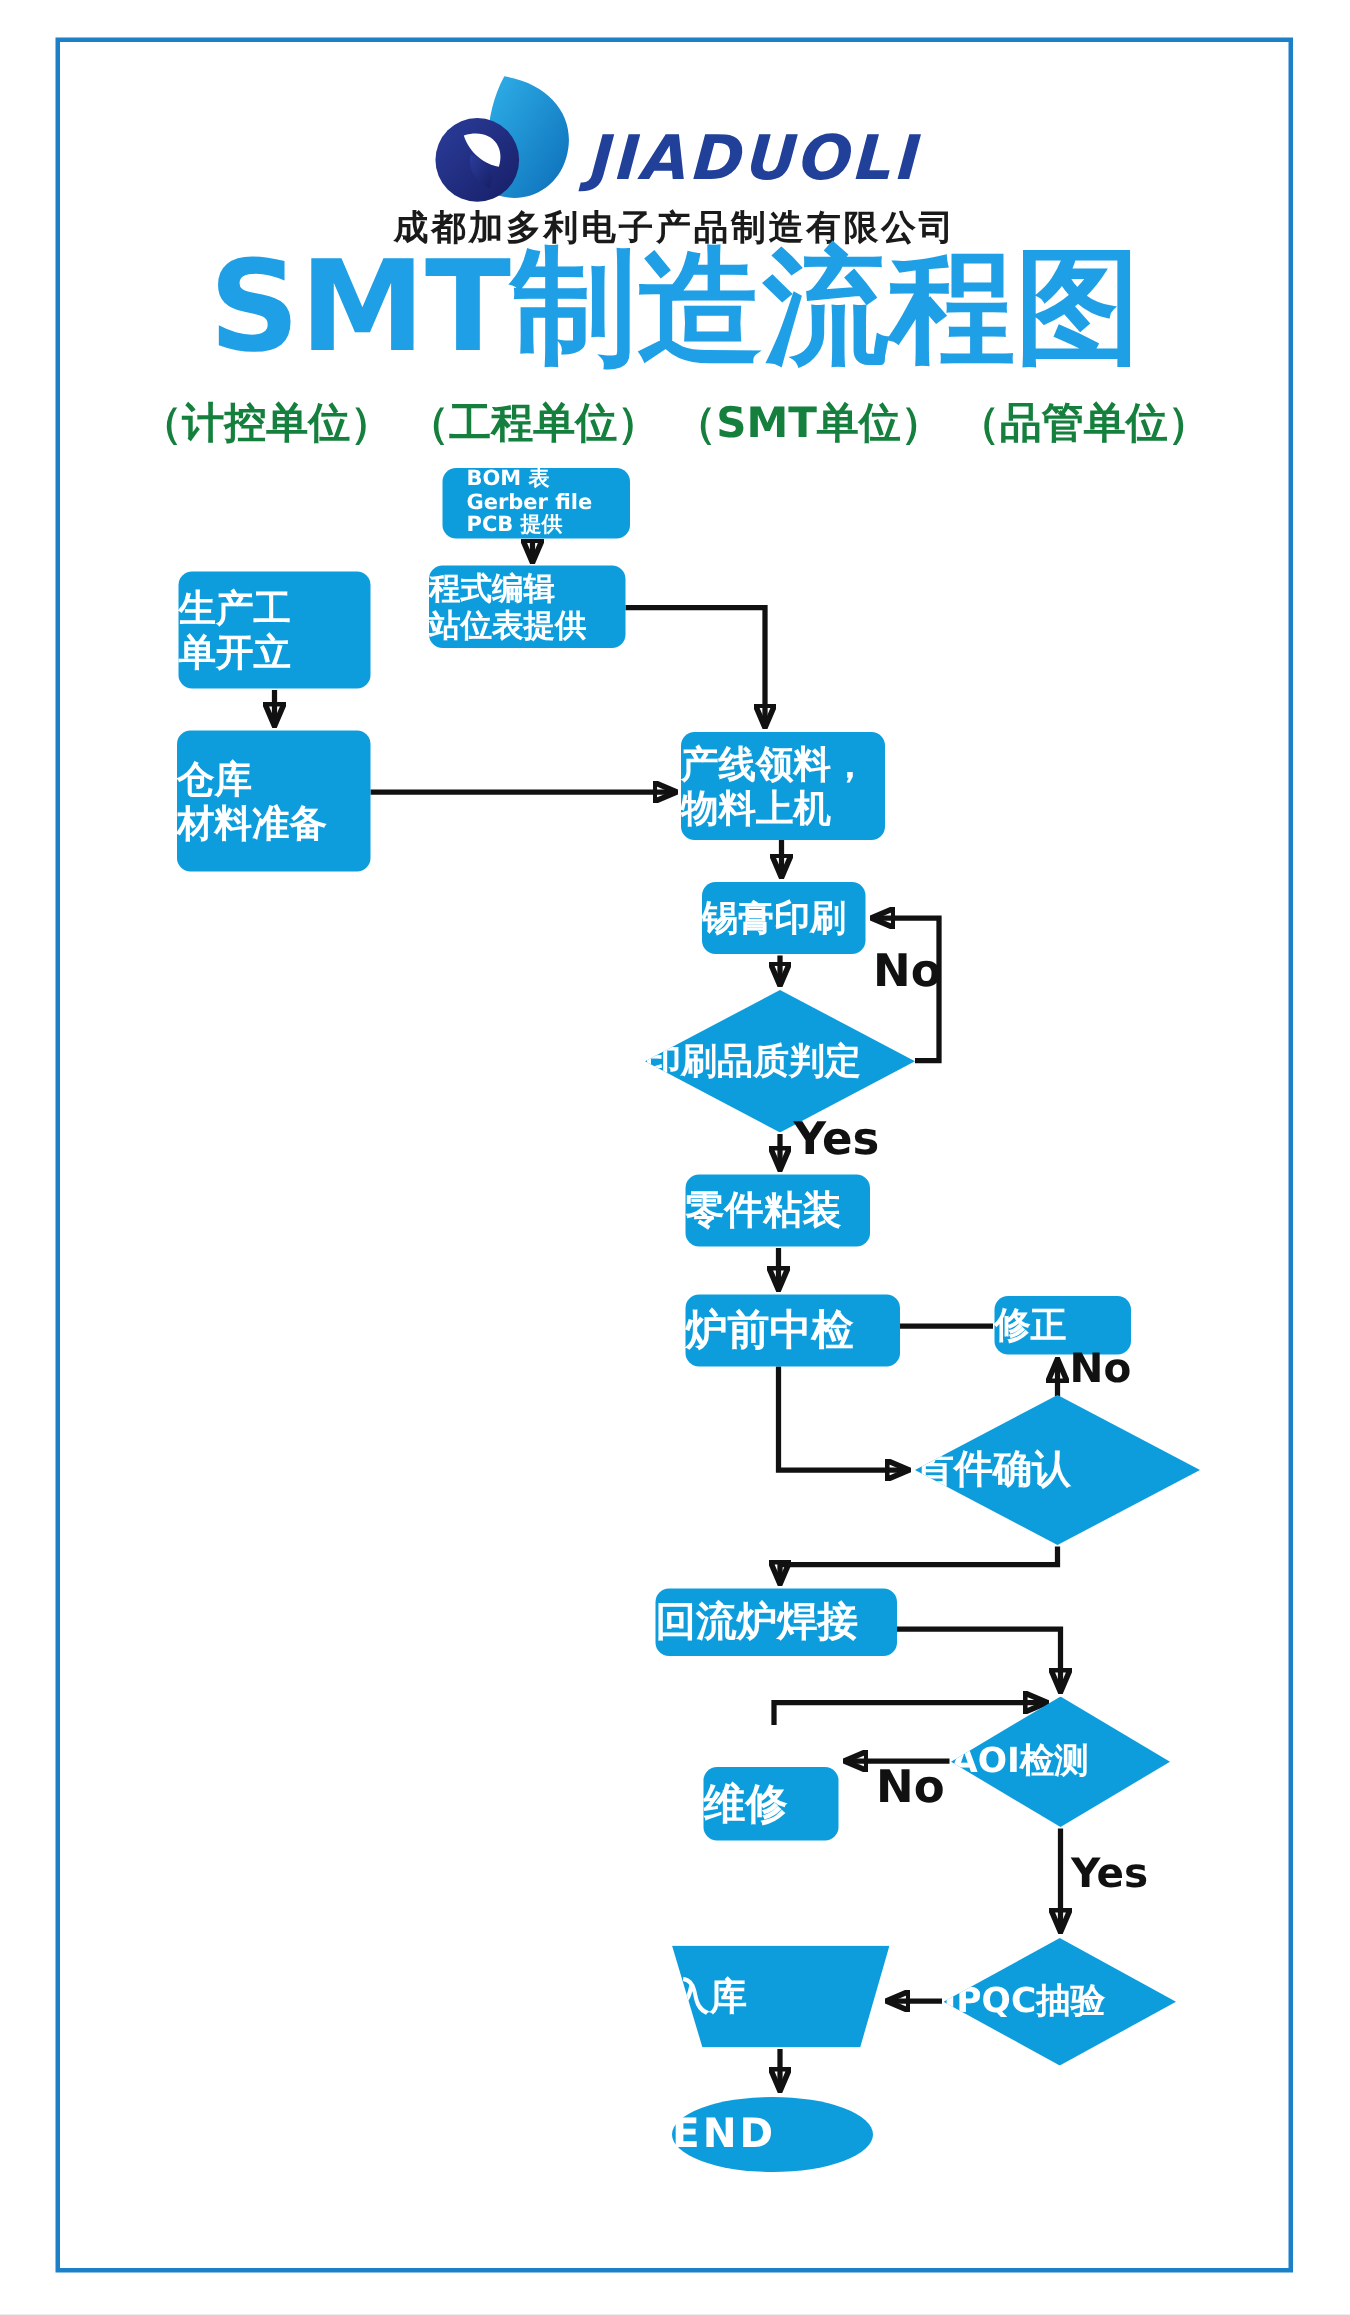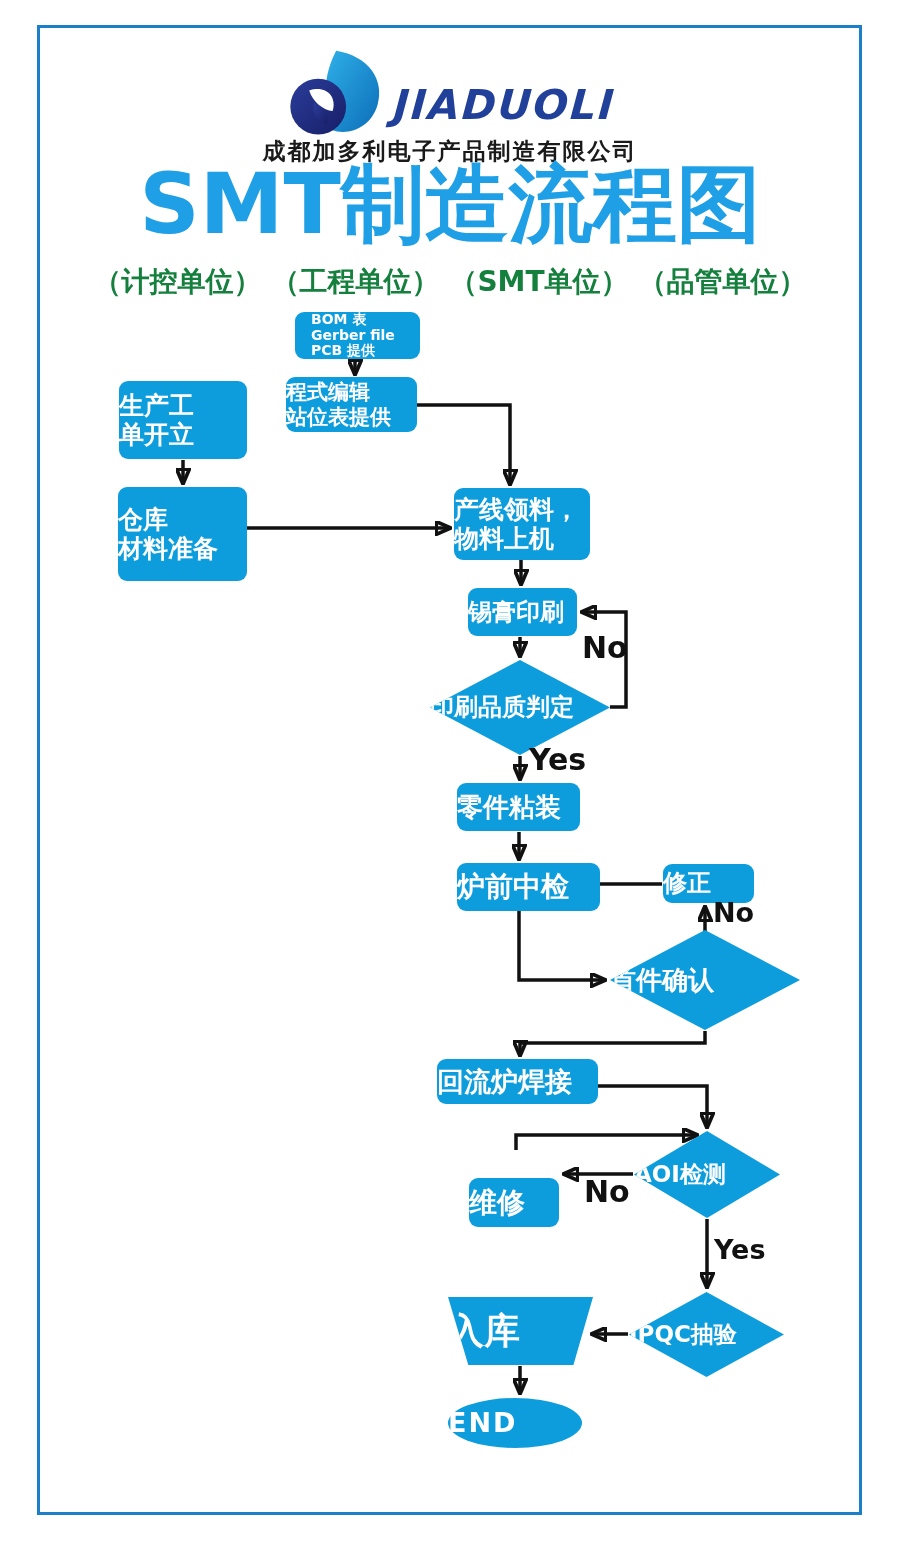--- a/index.html
+++ b/index.html
@@ -46,21 +46,21 @@
   .n-solderprint{left:468px;top:588px;width:109px;height:48px;font-size:24px;}
   .n-printquality{left:430px;top:660px;width:180px;height:95px;font-size:24px;}
   .n-mount{left:457px;top:783px;width:123px;height:48px;font-size:26px;}
   .n-preoven{left:457px;top:863px;width:143px;height:48px;font-size:28px;}
   .n-fix{left:663px;top:864px;width:91px;height:39px;font-size:24px;}
   .n-firstarticle{left:610px;top:930px;width:190px;height:100px;font-size:26px;}
   .n-reflow{left:437px;top:1059px;width:161px;height:45px;font-size:27px;}
   .n-repair{left:469px;top:1150px;width:90px;height:49px;font-size:28px;margin-top:28px;}
   .n-aoi{left:634px;top:1131px;width:146px;height:87px;font-size:23px;}
   .n-ipqc{left:629px;top:1292px;width:155px;height:85px;font-size:23px;}
-  .n-storage{left:448px;top:1297px;width:145px;height:68px;font-size:36px;}
+  .n-storage{left:448px;top:1297px;width:145px;height:68px;font-size:25px;}
   .n-end{left:448px;top:1398px;width:134px;height:50px;font-size:27px;letter-spacing:2px;}
   
   .connectors{position:absolute;left:0;top:0;width:900px;height:1543px;z-index:1;}
   .connectors path{stroke:#111;stroke-width:3.5;fill:none;}
   
   .edge-label{position:absolute;font-weight:bold;color:#111;z-index:3;line-height:1;}
   .l-print-no{left:582px;top:633px;font-size:30px;}
   .l-print-yes{left:529px;top:745px;font-size:30px;}
   .l-fix-no{left:713px;top:899px;font-size:27px;}
   .l-aoi-no{left:584px;top:1177px;font-size:30px;}

